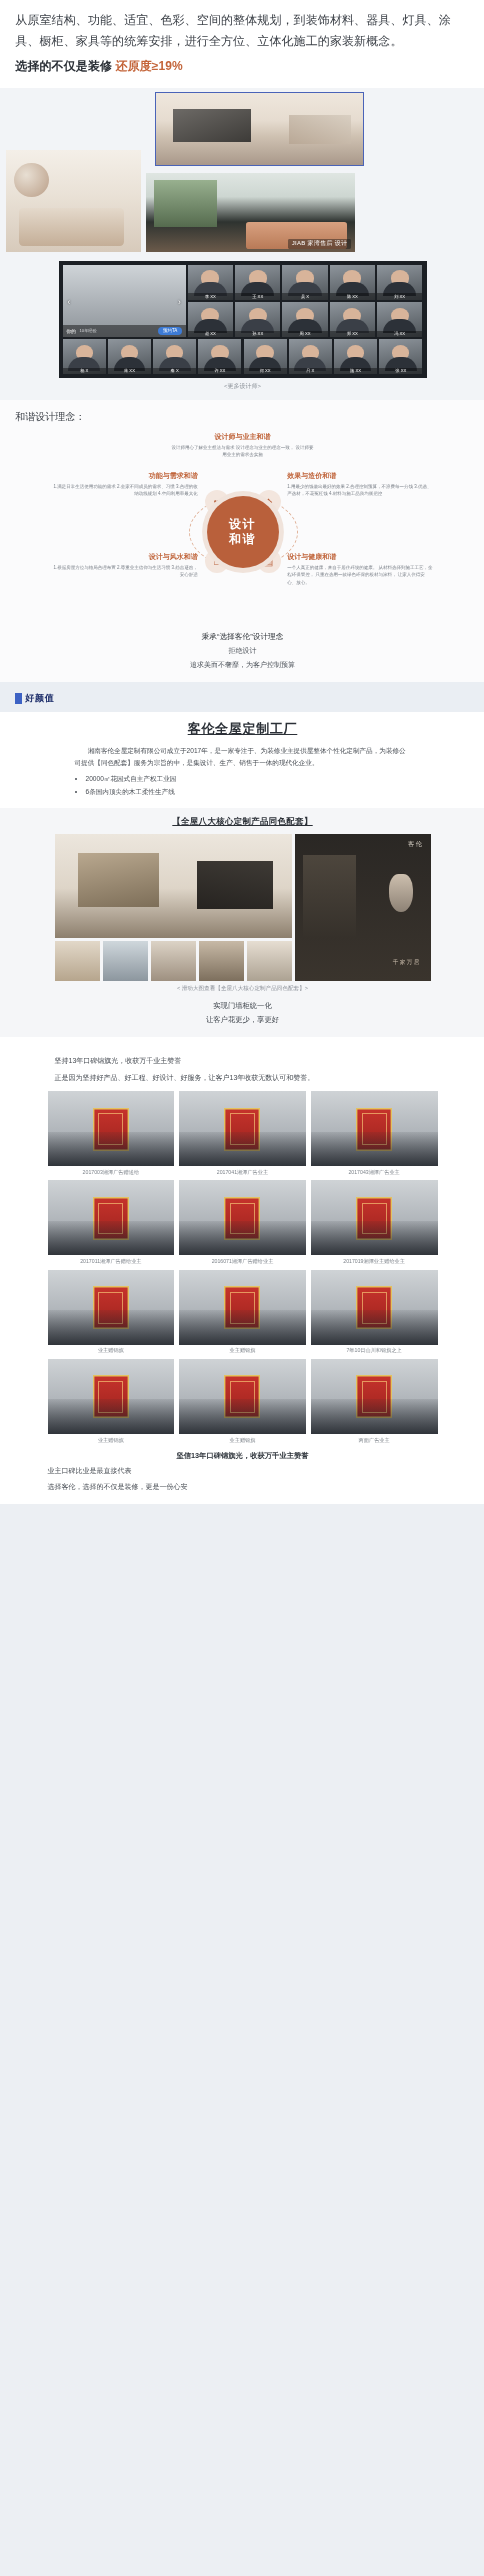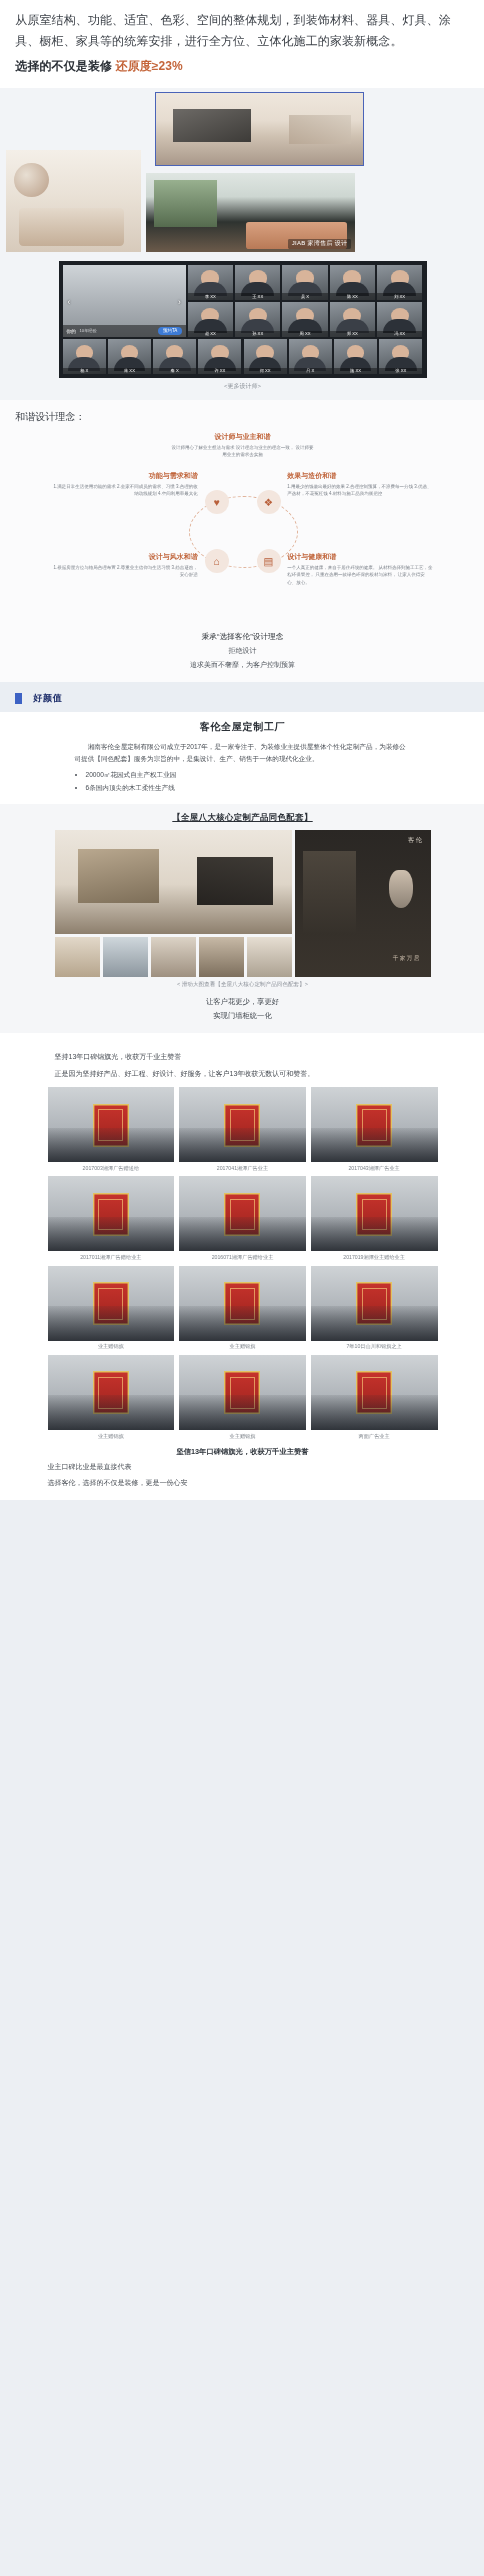--- a/index.html
+++ b/index.html
@@ -272,21 +272,21 @@
   .concept-foot .big { font-size: 7.7px; color:#2e3338; }
 
   
   .band {
     background: #eaeef3;
     padding: 9.7px 0 7px 0;
   }
   .sec-head {
     display: flex;
     align-items: center;
-    gap: 11px;
+    gap: 3px;
     padding: 0 15.3px;
   }
   .sec-head .mark {
     width: 7px; height: 11px;
     background: #3d62c4;
   }
   .sec-head .txt {
     font-size: 9px;
     font-weight: bold;
     color: #1f2f6b;
@@ -294,23 +294,24 @@
   }
 
   
   .factory {
     background: #fff;
     padding: 8.4px 0 9.7px 0;
   }
   .factory h3 {
     margin: 0 0 7px 0;
     text-align: center;
-    font-size: 10px;
+    font-size: 13px;
     color: #2b3037;
     letter-spacing: 0.7px;
+    text-decoration: underline;
   }
   .factory-photo {
     width: 336px; height: 136px;
     margin: 0 auto;
     position: relative;
     background: linear-gradient(180deg,#9fc4e2 0%, #cfe0ec 40%, #87a06e 62%, #5f7a49 100%);
     overflow: hidden;
   }
   .factory-photo .bldg {
     position: absolute; left: 5.6px; top: 18px;
@@ -506,21 +507,21 @@
 </style>
 </head>
 <body>
 
 <div class="page">
 
   <section class="intro">
     <p>从原室结构、功能、适宜、色彩、空间的整体规划，到装饰材料、器具、灯具、涂具、橱柜、家具等的统筹安排，进行全方位、立体化施工的家装新概念。</p>
     <p>
       <span class="highlight">选择的不仅是装修</span>
-      <span class="accent">还原度≥23%</span>
+      <span class="accent">还原度≥19%</span>
     </p>
   </section>
 
   <section class="photo-cluster">
     <div class="ph ph-main">
       <div class="room-a"></div>
     </div>
     <div class="ph ph-left">
       <div class="room-b"></div>
     </div>
@@ -677,20 +678,24 @@
 只重在选用一款绿色环保的板材与涂料，
 让家人住得安心、放心。</div>
       </div>
 
       <div class="ring-arrow"></div>
       <div class="badge-icon bi-tl">♥</div>
       <div class="badge-icon bi-tr">❖</div>
       <div class="badge-icon bi-bl">⌂</div>
       <div class="badge-icon bi-br">▤</div>
 
+      <div class="center-circle">
+        <span>设计</span>
+        <span>和谐</span>
+      </div>
     </div>
     <div class="concept-foot">
       <div class="big">秉承“选择客伦”设计理念</div>
       <div>拒绝设计</div>
       <div>追求美而不奢靡，为客户控制预算</div>
     </div>
   </section>
 
   <div class="band">
     <div class="sec-head">
@@ -725,22 +730,22 @@
       </div>
       <div class="prod-right">
         <div class="brand">客伦</div>
         <div class="shelf"></div>
         <div class="vase"></div>
         <div class="vtxt">千家万居</div>
       </div>
     </div>
     <div class="prod-cap">&lt; 滑动大图查看【全屋八大核心定制产品同色配套】&gt;</div>
     <div class="prod-foot">
+      <div>实现门墙柜统一化</div>
       <div>让客户花更少，享更好</div>
-      <div>实现门墙柜统一化</div>
     </div>
   </section>
 
 
   <section class="reviews">
     <div class="rev-lead">
       <p>坚持13年口碑锦旗光，收获万千业主赞誉</p>
       <p>正是因为坚持好产品、好工程、好设计、好服务，让客户13年收获无数认可和赞誉。</p>
     </div>
     <div class="rev-grid">

